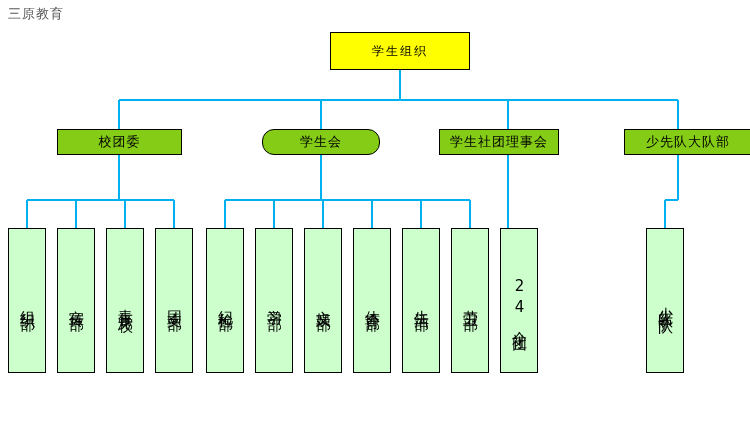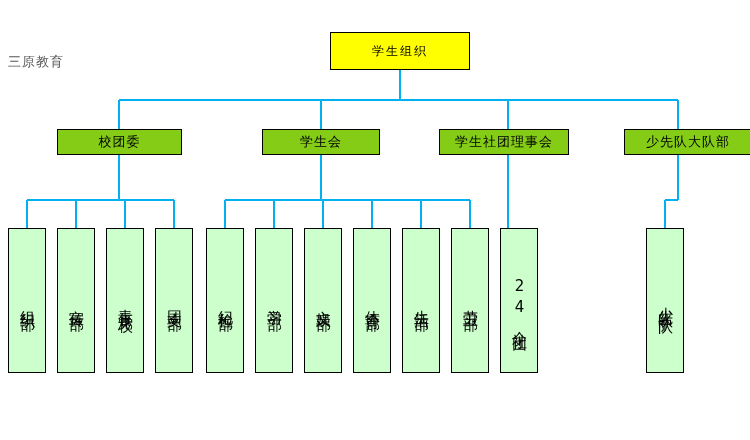--- a/index.html
+++ b/index.html
@@ -28,21 +28,20 @@
     pointer-events: none;
   }
   .watermark {
     position: absolute;
     left: 8px;
     top: 5px;
     font-size: 13px;
     color: #555555;
     letter-spacing: 1px;
     font-family: "DejaVu Sans", sans-serif;
-    margin-top: 48px;
   }
   .node {
     position: absolute;
     box-sizing: border-box;
     border: 1px solid #000000;
     display: flex;
     align-items: center;
     justify-content: center;
     text-align: center;
     font-family: "DejaVu Sans", sans-serif;
@@ -107,22 +106,22 @@
 
       <path d="M678,155 L678,200"></path>
       <path d="M665,200 L678,200"></path>
       <path d="M665,200 L665,228"></path>
     </g>
   </svg>
 
   <div class="node root" style="left:330px; top:32px; width:140px; height:38px;">学生组织</div>
 
   <div class="node level2" style="left:57px; top:129px; width:125px; height:26px;">校团委</div>
-  <div class="node level2" style="left:262px; top:129px; width:118px; height:26px;">学生会</div>
-  <div class="node level2" style="left:439px; top:129px; width:130px; height:26px;">学生社团理事会</div>
+  <div class="node level2" style="left:262px; top:129px; width:118px; height:26px;border-radius:12px;">学生会</div>
+  <div class="node level2" style="left:439px; top:129px; width:120px; height:26px;">学生社团理事会</div>
   <div class="node level2" style="left:614px; top:129px; width:128px; height:26px;margin-left:10px;">少先队大队部</div>
 
   <div class="node leaf" style="left:8px; top:228px; width:38px; height:145px;">组织部</div>
   <div class="node leaf" style="left:57px; top:228px; width:38px; height:145px;">宣传部</div>
   <div class="node leaf" style="left:106px; top:228px; width:38px; height:145px;">青年党校</div>
   <div class="node leaf" style="left:155px; top:228px; width:38px; height:145px;">团支部</div>
   <div class="node leaf" style="left:206px; top:228px; width:38px; height:145px;">纪检部</div>
   <div class="node leaf" style="left:255px; top:228px; width:38px; height:145px;">学习部</div>
   <div class="node leaf" style="left:304px; top:228px; width:38px; height:145px;">文娱部</div>
   <div class="node leaf" style="left:353px; top:228px; width:38px; height:145px;">体育部</div>

